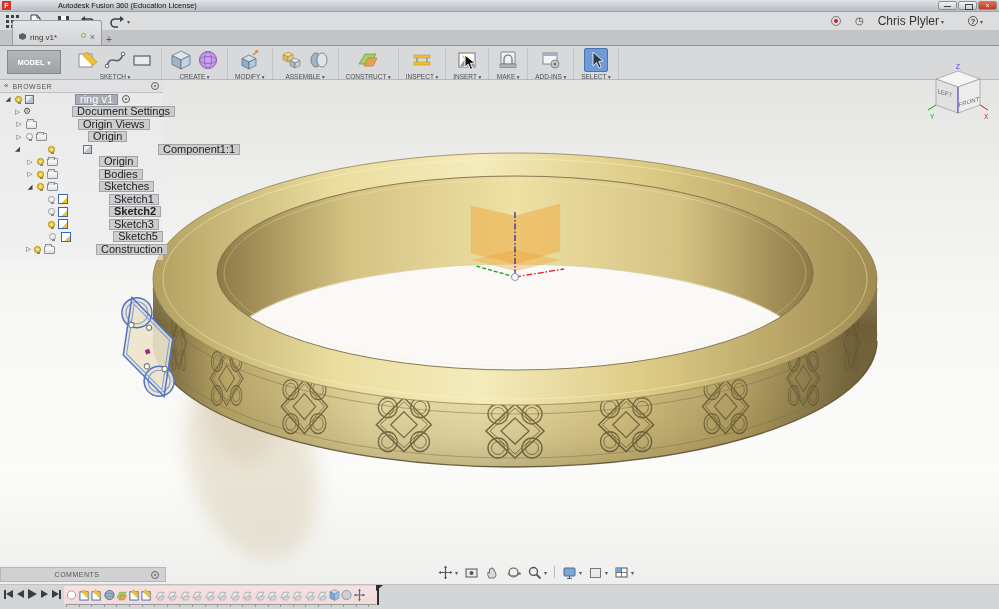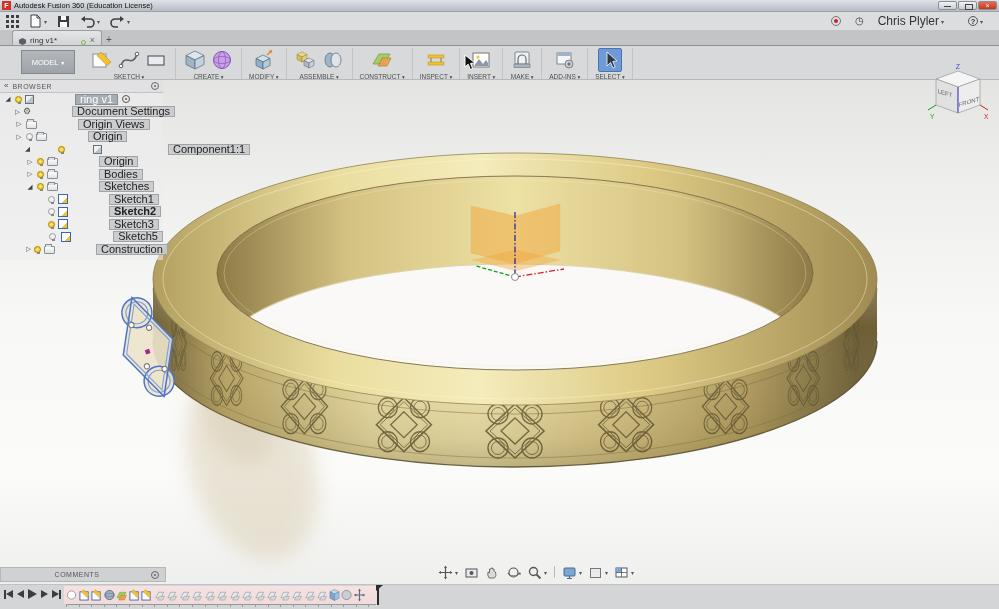--- a/index.html
+++ b/index.html
@@ -5,21 +5,21 @@
   * { margin:0; padding:0; box-sizing:border-box; }
   html,body { width:999px; height:609px; overflow:hidden;
     font-family:"Liberation Sans", sans-serif; font-size:9px; color:#222;
     background:#d4d5d6; position:relative; }
 
   
   .titlebar{ height:12px; background:linear-gradient(#dfe2e7,#b9bdc4);
     border-bottom:1px solid #9aa0a8; display:flex; align-items:center; padding:0 2px; }
   .fusion-logo{ width:9px; height:9px; background:#d23327; color:#fff; font-size:7px;
     font-weight:bold; text-align:center; line-height:9px; margin-right:3px; }
-  .title-text{ font-size:7.5px; color:#111; flex:1; }
+  .title-text{ font-size:7.5px; color:#111; flex:1;margin-left:44px; }
   .winbtns{ display:flex; gap:1px; }
   .winbtn{ width:19px; height:9px; border:1px solid #8a8f96; border-radius:2px;
     background:linear-gradient(#f2f3f5,#c9ccd1); position:relative; }
   .winbtn.close{ background:linear-gradient(#e8694f,#c03a22); color:#fff; font-size:7px;
     line-height:7px; text-align:center; }
   .winbtn.min::after{ content:""; position:absolute; left:5px; right:5px; bottom:2px; height:1.5px; background:#444; }
   .winbtn.max::after{ content:""; position:absolute; left:6px; top:2px; width:6px; height:4px; border:1px solid #444; }
 
   
   .appbar{ height:18px; background:#dcdddf; display:flex; align-items:center; padding:0 6px; }
@@ -30,31 +30,31 @@
   .record-icon{ width:10px; height:10px; border:1px solid #777; border-radius:50%; position:relative; }
   .record-icon::after{ content:""; position:absolute; inset:2px; background:#c22; border-radius:50%; }
   .clock-icon{ font-size:10px; color:#444; line-height:10px; }
   .username{ font-size:12px; color:#333; }
   .help-circle{ width:10px; height:10px; border-radius:50%; border:1px solid #555;
     font-size:7.5px; text-align:center; line-height:9px; color:#333; font-weight:bold; }
 
   
   .tabbar{ height:16px; background:#c3c4c6; border-bottom:1px solid #8d9096; display:flex; align-items:flex-end; padding-left:12px; }
   .tab{ height:15px; background:linear-gradient(#e4e5e7,#d3d4d6); border:1px solid #9a9da2; border-bottom:none;
-    border-radius:3px 3px 0 0; display:flex; align-items:flex-end; padding:0 6px; min-width:90px; gap:4px; }
+    border-radius:3px 3px 0 0; display:flex; align-items:flex-start; padding:12px 6px; min-width:90px; gap:4px; }
   .tab-cube{ width:7px; height:7px; background:#5a6068; clip-path:polygon(50% 0,100% 25%,100% 75%,50% 100%,0 75%,0 25%); }
   .tab-label{ font-size:8px; color:#333; flex:1; }
   .tab-sync{ width:5px; height:5px; border:1px solid #7ab648; border-radius:50%; }
   .tab-close{ font-size:9px; color:#666; line-height:9px; }
   .tab-add{ width:14px; text-align:center; font-size:10px; color:#555; }
 
   
   .ribbon{ height:34px; background:#d8d9da; border-bottom:1px solid #b6b8ba; display:flex; align-items:stretch; padding:2px 4px 0 6px; position:relative; }
-  .model-btn{ width:54px; height:24px; margin:2px 8px 0 15px; background:linear-gradient(#b3b7bc,#9ea3a9);
-    border:1px solid #84898f; color:#fff; font-size:7.5px; font-weight:normal; display:flex;
+  .model-btn{ width:54px; height:24px; margin:2px 8px 0 1px; background:linear-gradient(#b3b7bc,#9ea3a9);
+    border:1px solid #84898f; color:#fff; font-size:7.5px; font-weight:bold; display:flex;
     align-items:center; justify-content:center; }
   .model-btn::after{ content:"▾"; font-size:6px; margin-left:3px; }
   .rgroup{ display:flex; flex-direction:column; align-items:center; padding:0 7px; border-right:1px solid #c2c4c6; }
   .ricons{ display:flex; gap:3px; height:24px; align-items:center; }
   .ricon{ width:24px; height:24px; display:flex; align-items:center; justify-content:center; border-radius:2px; }
   .ricon.active{ background:#6f9ad8; border:1px solid #4a74b0; }
   .rlabel{ font-size:6.5px; color:#4a4e52; margin-top:1px; white-space:nowrap; }
   .rlabel::after{ content:" ▾"; font-size:5.5px; }
   .os-cursor{ position:absolute; left:464px; top:8px; z-index:50; }
 
@@ -618,21 +618,21 @@
           <span class="exp">▷</span>
           <span class="ticon folder"></span>
           <span class="chip">Origin Views</span>
         </div>
         <div class="trow" style="padding-left: 15px;">
           <span class="exp">▷</span>
           <span class="bulb off"></span>
           <span class="ticon folder"></span>
           <span class="chip">Origin</span>
         </div>
-        <div class="trow" style="padding-left: 25px; gap: 28px;">
+        <div class="trow" style="padding-left: 15px; gap: 28px;">
           <span class="exp">◢</span>
           <span class="bulb on"></span>
           <span class="ticon component"></span>
           <span class="chip">Component1:1</span>
         </div>
         <div class="trow" style="padding-left: 26px;">
           <span class="exp">▷</span>
           <span class="bulb on"></span>
           <span class="ticon folder"></span>
           <span class="chip">Origin</span>

